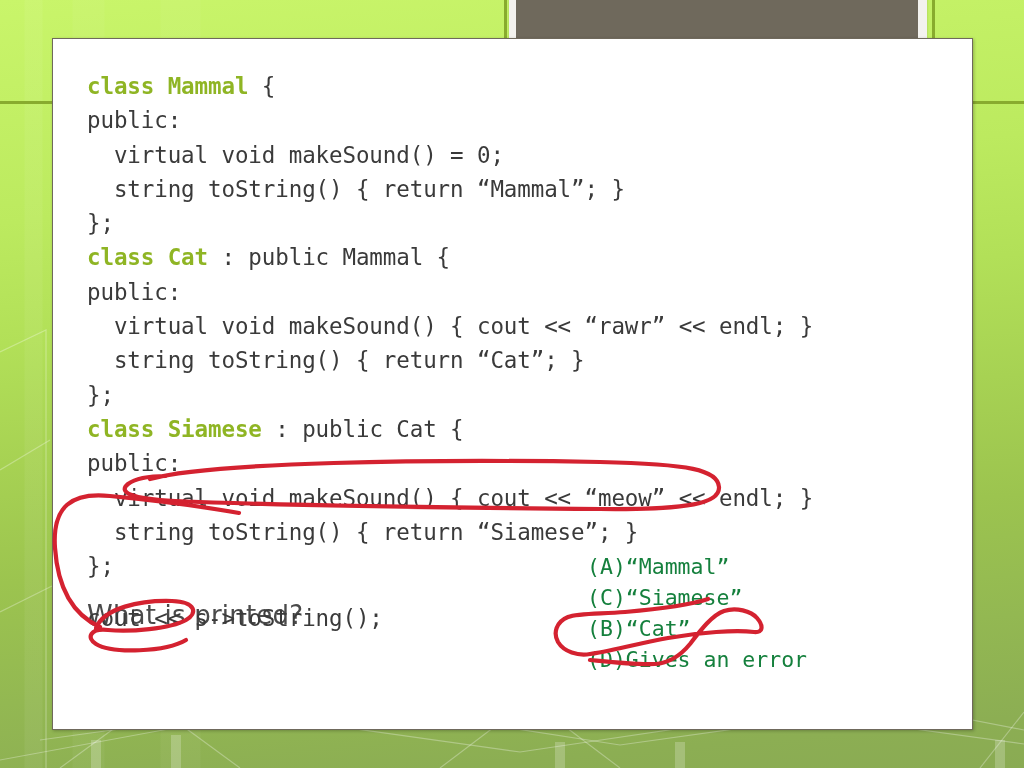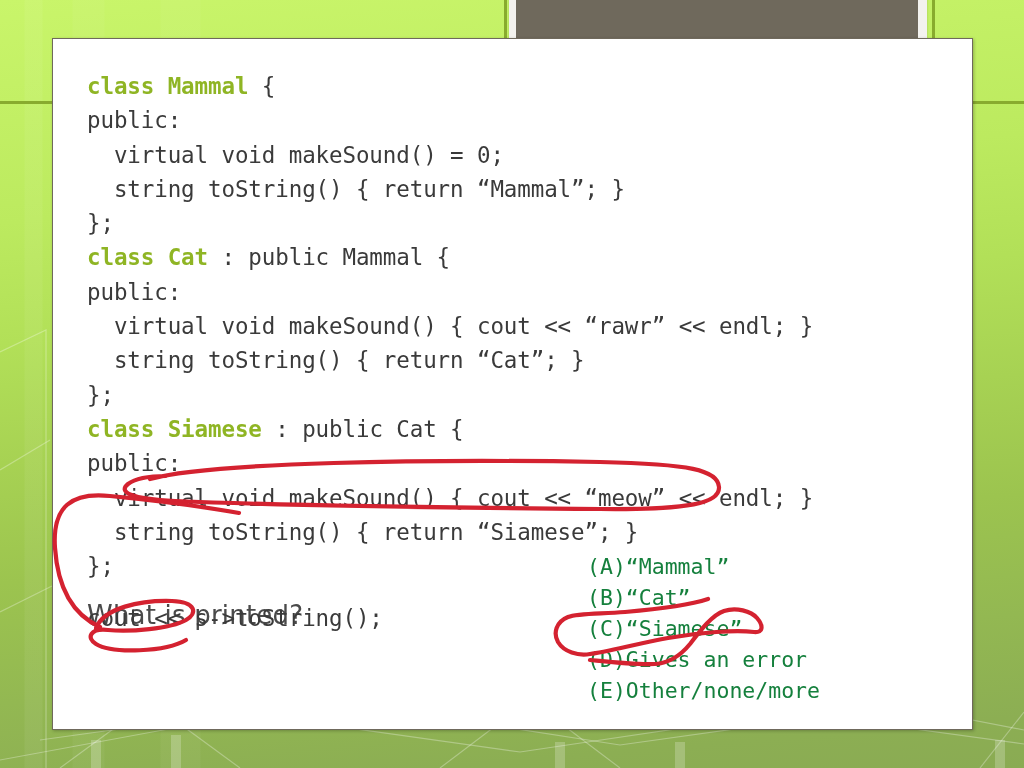--- a/index.html
+++ b/index.html
@@ -193,21 +193,21 @@
   <div id="top-bar" style="background: rgb(111, 105, 92);"></div>
 
   <div id="card" style="background: rgb(255, 255, 255);">
 
     <div id="code" style="color: rgb(58, 58, 58);"><div><span class="kw" style="color: rgb(143, 181, 36);">class Mammal</span><span> {</span></div><div><span>public:</span></div><div><span>  virtual void makeSound() = 0;</span></div><div><span>  string toString() { return “Mammal”; }</span></div><div><span>};</span></div><div><span class="kw" style="color: rgb(143, 181, 36);">class Cat</span><span> : public Mammal {</span></div><div><span>public:</span></div><div><span>  virtual void makeSound() { cout &lt;&lt; “rawr” &lt;&lt; endl; }</span></div><div><span>  string toString() { return “Cat”; }</span></div><div><span>};</span></div><div><span class="kw" style="color: rgb(143, 181, 36);">class Siamese</span><span> : public Cat {</span></div><div><span>public:</span></div><div><span>  virtual void makeSound() { cout &lt;&lt; “meow” &lt;&lt; endl; }</span></div><div><span>  string toString() { return “Siamese”; }</span></div><div><span>};</span></div></div>
 
     <div id="question">What is printed?</div>
 
     <div id="post-code" style="color: rgb(58, 58, 58);"><div>cout &lt;&lt; s-&gt;toString();</div></div>
 
-    <div id="answers"><div class="row"><span>(A)</span><span>“Mammal”</span></div><div class="row"><span>(B)</span><span>“Cat”</span></div><div class="row"><span>(C)</span><span>“Siamese”</span></div><div class="row"><span>(D)</span><span>Gives an error</span></div><div class="row"><span>(E)</span><span>Other/none/more</span></div></div>
+    <div id="answers"><div class="row"><span>(A)</span><span>“Mammal”</span></div><div class="row"><span>(C)</span><span>“Siamese”</span></div><div class="row"><span>(B)</span><span>“Cat”</span></div><div class="row"><span>(D)</span><span>Gives an error</span></div></div>
 
   </div>
 
   <svg id="ink" viewBox="0 0 1024 768">
     <g fill="none" stroke="#d42230" stroke-width="4.2" stroke-linecap="round" stroke-linejoin="round">
 
       <path d="M 150 479
                C 210 462, 430 459, 600 462
                C 690 464, 718 470, 719 487
                C 720 503, 690 510, 600 509

